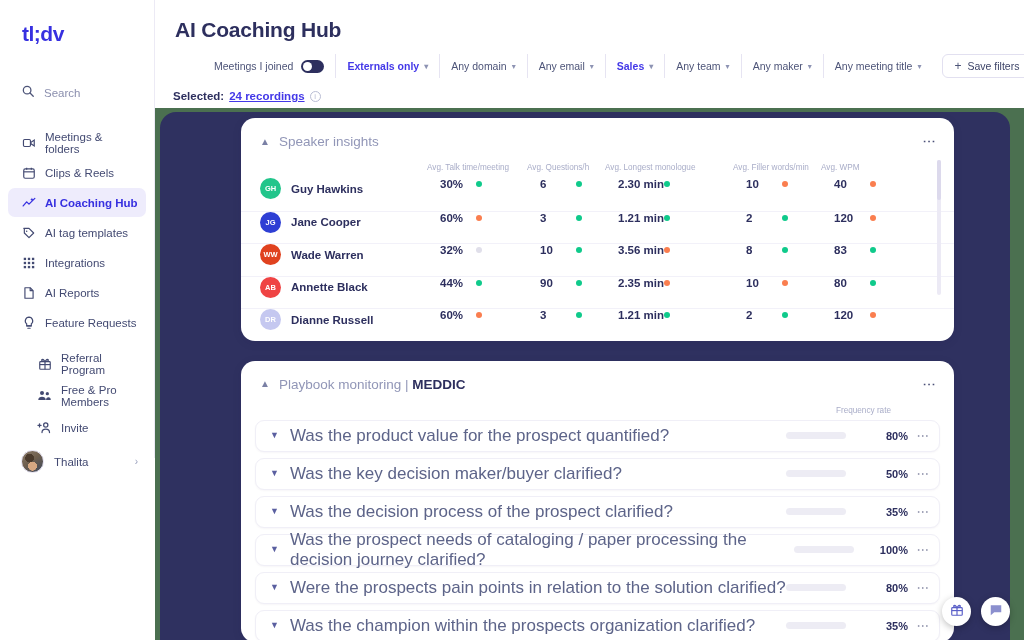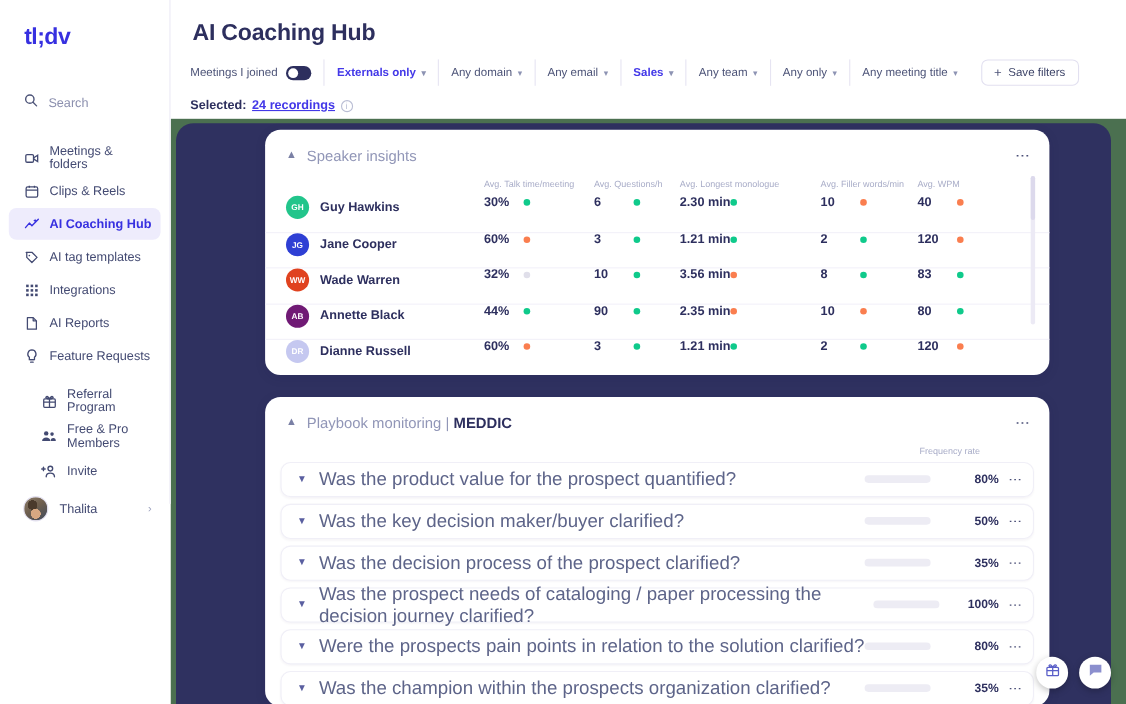--- a/index.html
+++ b/index.html
@@ -72,21 +72,21 @@
   .filter-bar {
     display: flex; align-items: center;
     margin: 12px 0 0 18px; height: 24px;
   }
   .filt {
     display: flex; align-items: center; gap: 5px;
     font-size: 10.5px; color: #4d5478; padding: 0 11px; height: 24px;
     white-space: nowrap; cursor: pointer;
     border-right: 1px solid #e6e4f2;
   }
-  .filt:first-child { padding-left: 0; }
+  .filt:first-child { padding-left: 0; margin-left: 41px; }
   .filt.accent { color: #4338e8; font-weight: bold; }
   .filt.plain { border-right: none; }
   .caret { font-size: 8px; color: #8d93b3; }
   .toggle {
     width: 23px; height: 13px; border-radius: 7px; background: #2d2f5e;
     position: relative; flex: 0 0 23px; cursor: pointer; margin-left: 3px;
   }
   .toggle::after {
     content: ""; position: absolute; top: 2px; left: 2px;
     width: 9px; height: 9px; border-radius: 50%; background: #fff;
@@ -141,21 +141,21 @@
   .card-title b { color: #2d2f5e; font-weight: bold; }
   .kebab {
     margin-left: auto; color: #4a4f77; font-size: 13px; line-height: 1;
     cursor: pointer; letter-spacing: 0; writing-mode: vertical-rl;
     transform: none; padding: 0 2px;
   }
 
   
   .sp-head {
     display: flex; 
-    padding: 14px 30px 6px 19px; font-size: 8.2px; color: #a9adc8;
+    padding: 14px 30px 6px 6px; font-size: 8.2px; color: #a9adc8;
   }
   .sp-name-col { flex: 0 0 180px; }
   .c-talk  { flex: 0 0 100px; }
   .c-ques  { flex: 0 0 78px; }
   .c-mono  { flex: 0 0 128px; }
   .c-fill  { flex: 0 0 88px; }
   .c-wpm   { flex: 0 0 60px; }
 
   .sp-row {
     display: flex; align-items: flex-start;
@@ -383,21 +383,21 @@
       </div>
       <div class="filt accent">
         <span>Sales</span>
         <span class="caret">▾</span>
       </div>
       <div class="filt">
         <span>Any team</span>
         <span class="caret">▾</span>
       </div>
       <div class="filt">
-        <span>Any only</span>
+        <span>Any maker</span>
         <span class="caret">▾</span>
       </div>
       <div class="filt plain">
         <span>Any meeting title</span>
         <span class="caret">▾</span>
       </div>
       <div class="save-btn">
         <span class="plus">+</span>
         <span>Save filters</span>
       </div>
@@ -504,21 +504,21 @@
        <span class="val">8</span>
        <span class="dot" style="background:#0fca8b"></span>
      </div>
                 <div class="c-wpm metric">
        <span class="val">83</span>
        <span class="dot" style="background:#0fca8b"></span>
      </div>
               </div>
               <div class="sp-row">
                 <div class="sp-name-col">
-       <span class="av" style="background:#701a75">AB</span>
+       <span class="av" style="background:#ef4444">AB</span>
        <span>Annette Black</span>
      </div>
                 <div class="c-talk metric">
        <span class="val">44%</span>
        <span class="dot" style="background:#0fca8b"></span>
      </div>
                 <div class="c-ques metric">
        <span class="val">90</span>
        <span class="dot" style="background:#0fca8b"></span>
      </div>

